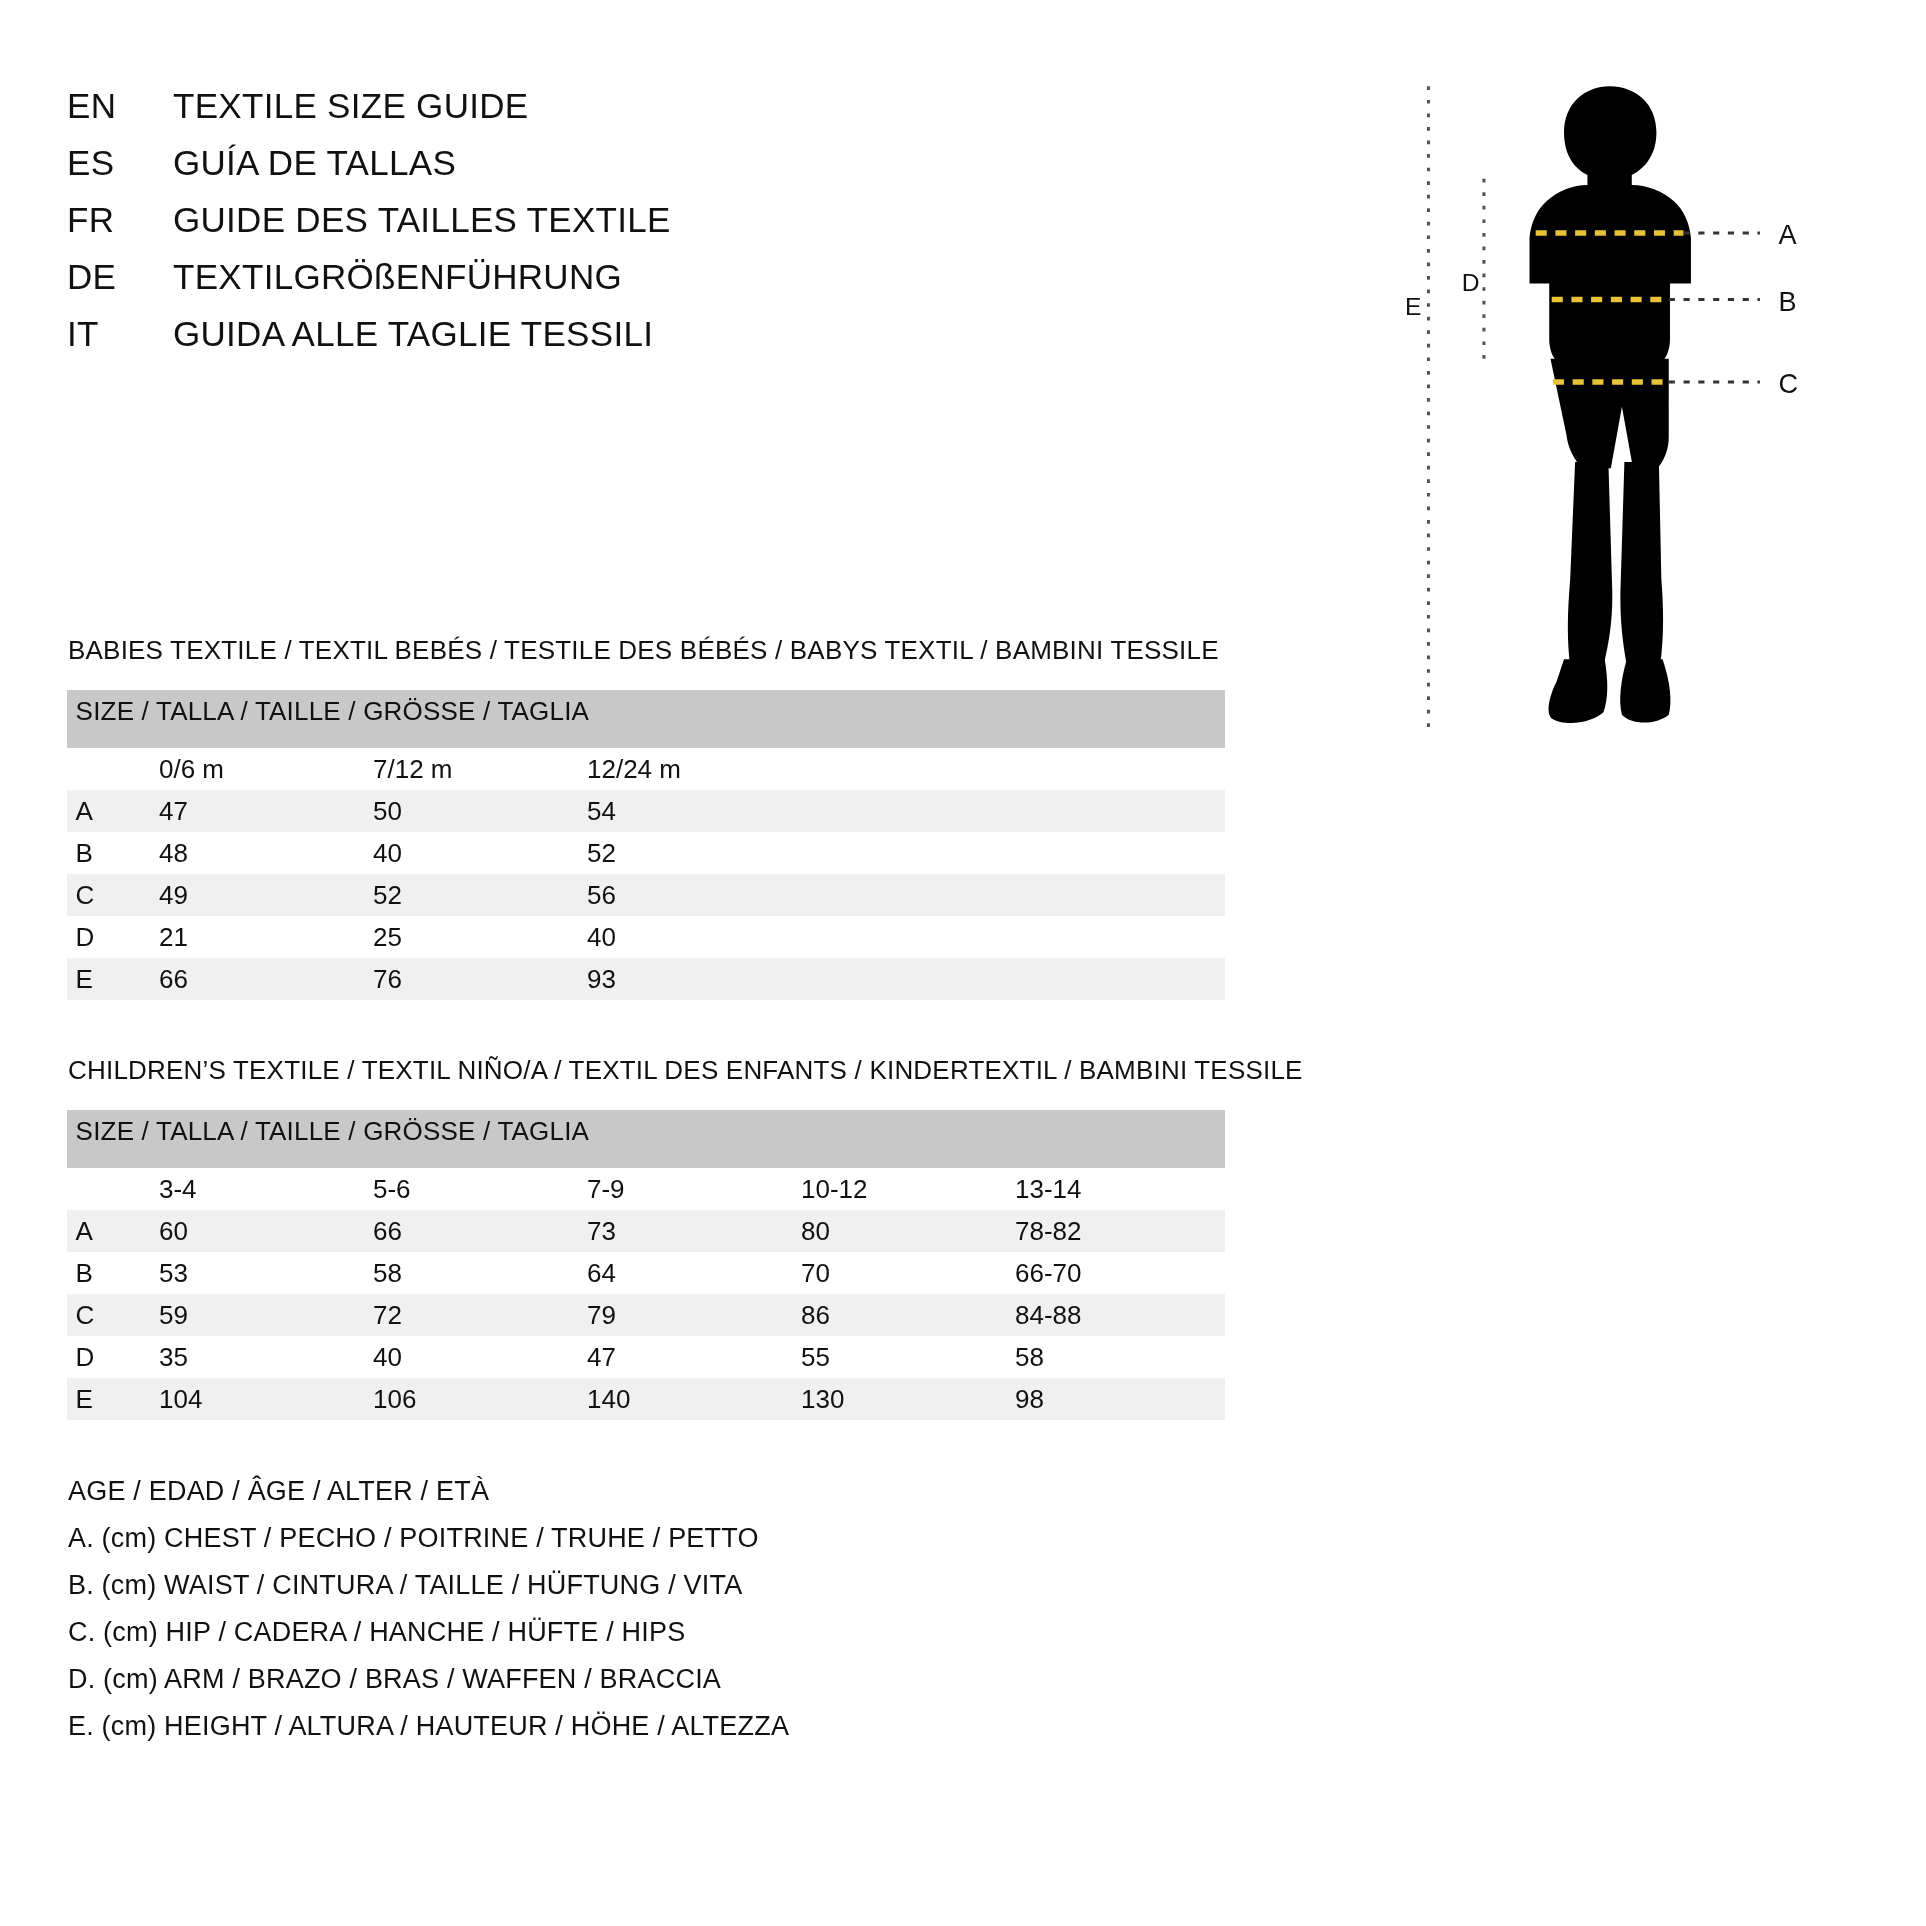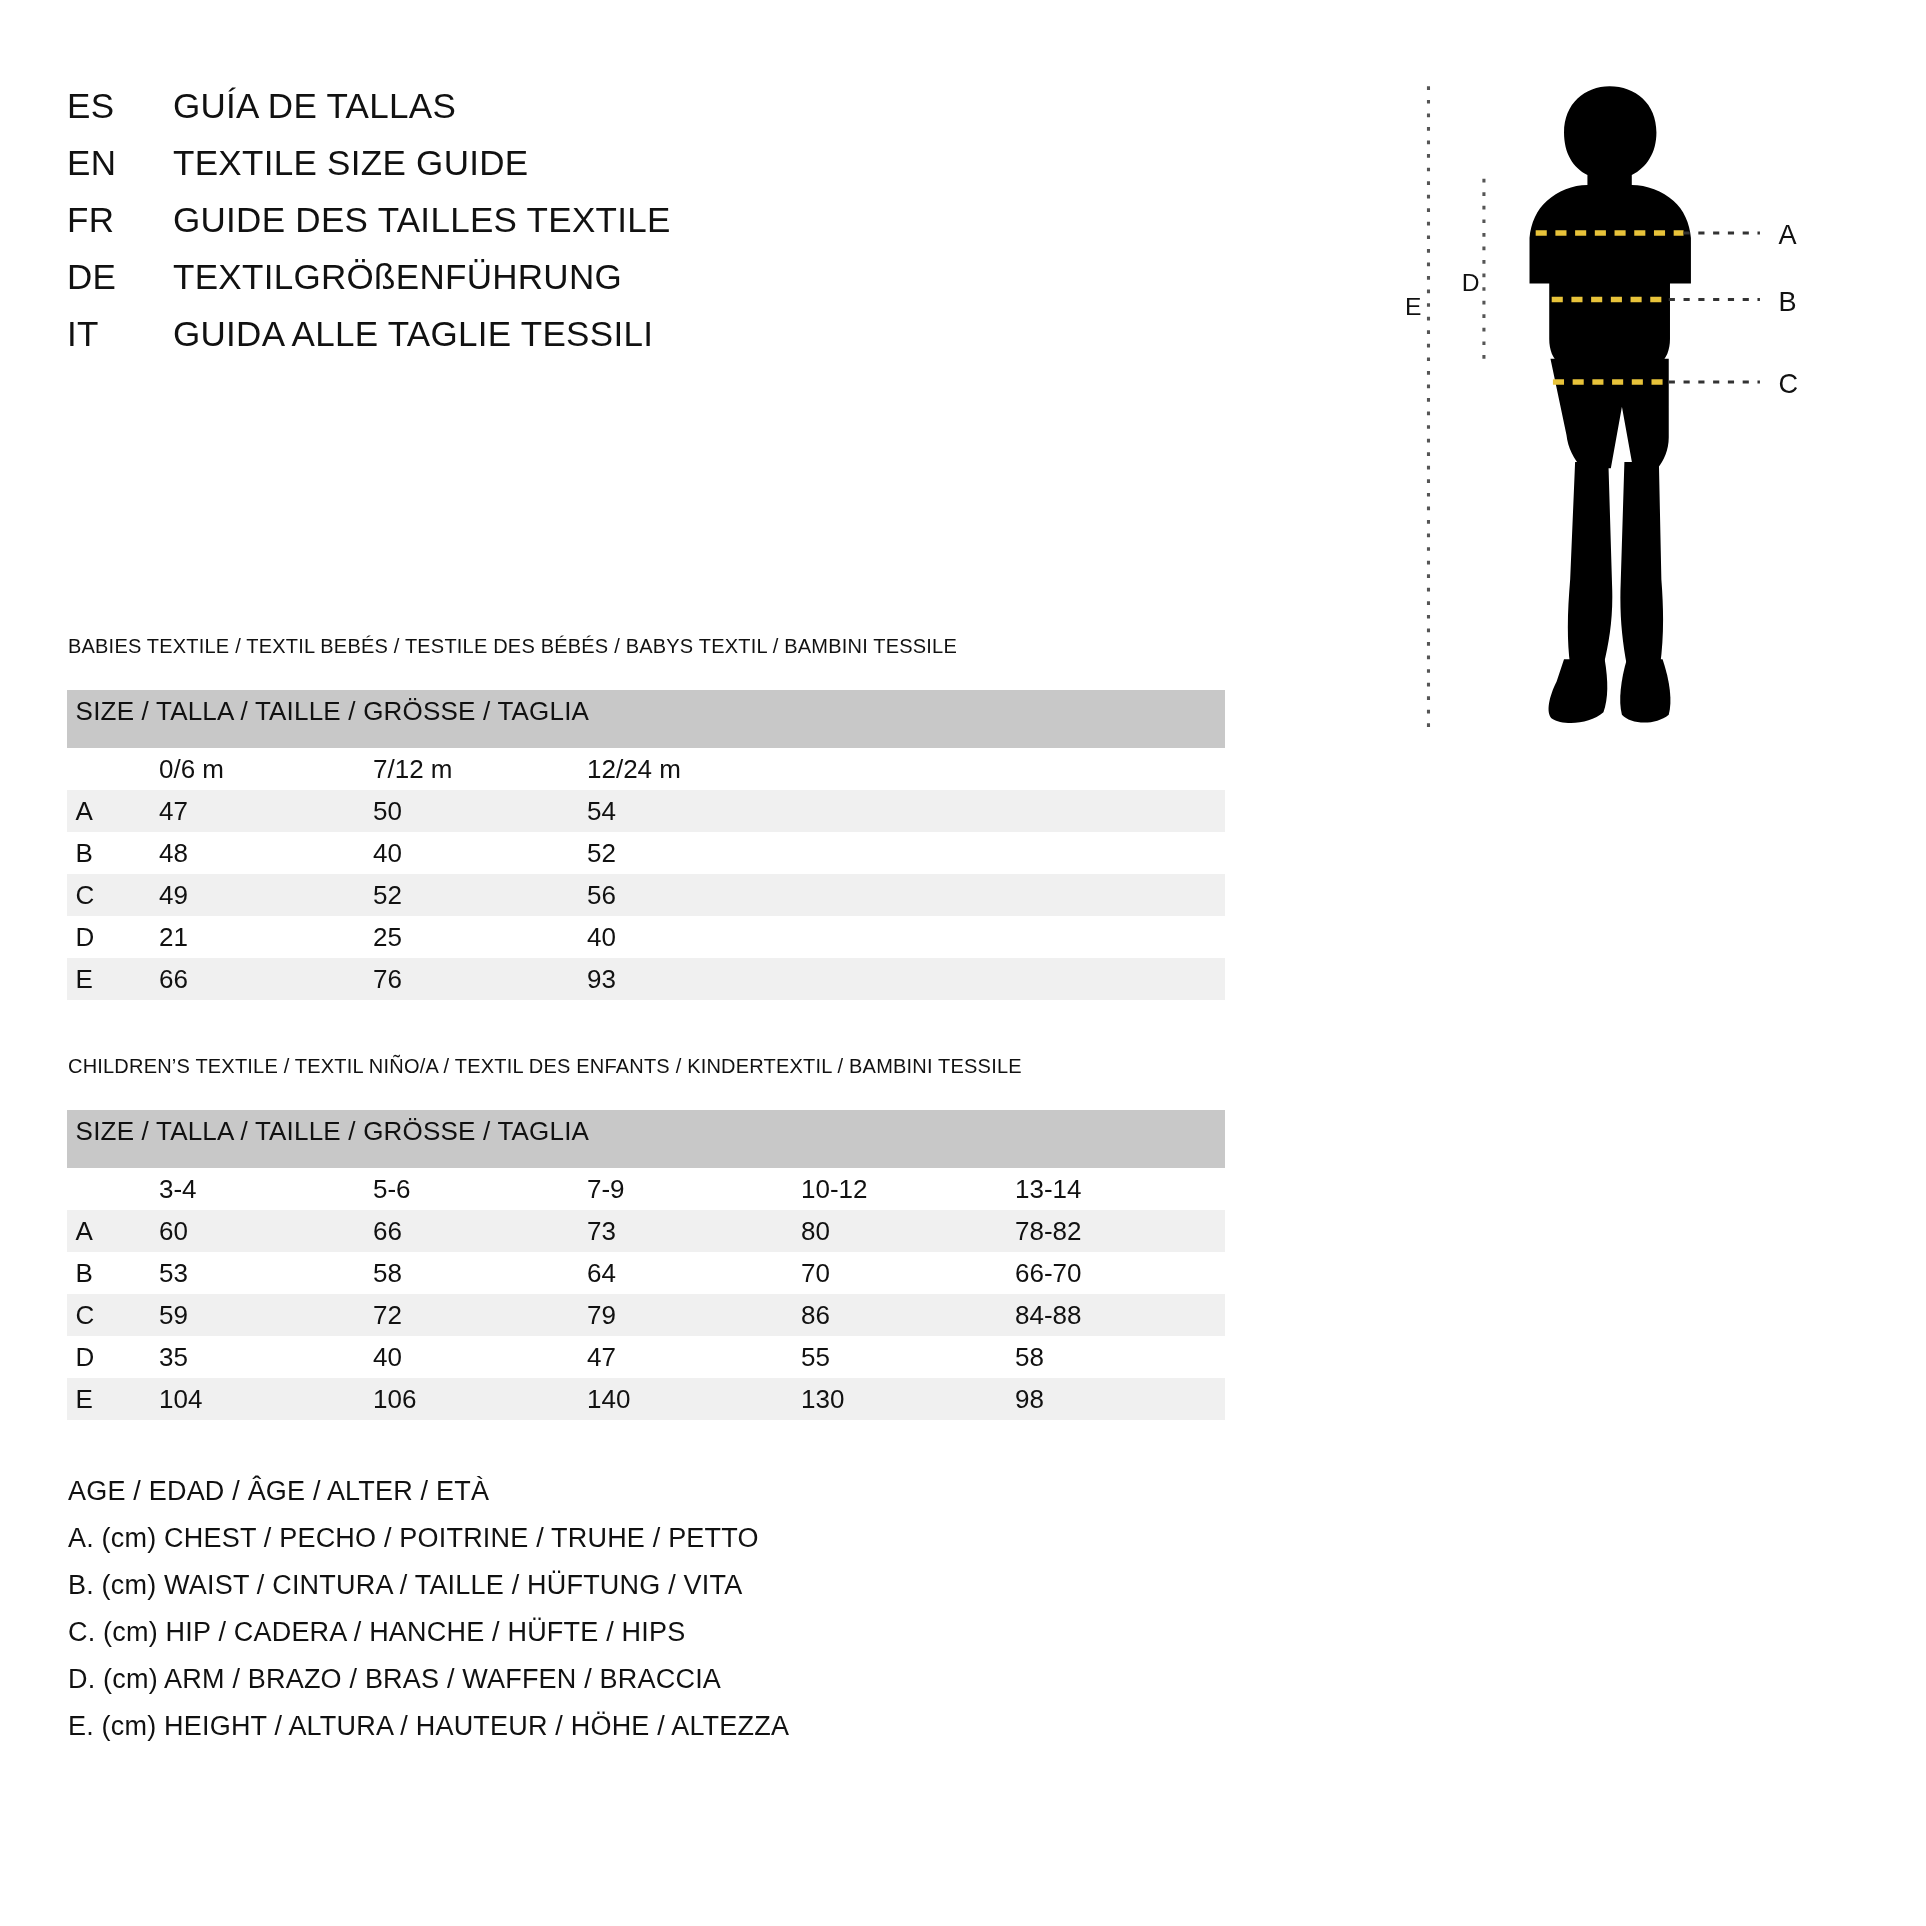--- a/index.html
+++ b/index.html
@@ -41,21 +41,21 @@
     width: 106px;
     flex: 0 0 106px;
   }
   .lang-label {
     white-space: nowrap;
   }
 
   
   .section-title {
     position: absolute;
-    font-size: 20px;
+    font-size: 26px;
     letter-spacing: 0.2px;
     white-space: nowrap;
   }
   #babies-title { left: 68px; top: 635px; }
   #children-title { left: 68px; top: 1055px; }
 
   
   .table {
     position: absolute;
     width: 1158px;
@@ -119,26 +119,26 @@
   }
   .fig-svg { display: block; }
 </style>
 </head>
 <body>
 
 <div class="page">
 
   <div class="lang-block">
     <div class="lang-row">
+      <span class="lang-code">EN</span>
+      <span class="lang-label">TEXTILE SIZE GUIDE</span>
+    </div>
+    <div class="lang-row">
       <span class="lang-code">ES</span>
       <span class="lang-label">GUÍA DE TALLAS</span>
-    </div>
-    <div class="lang-row">
-      <span class="lang-code">EN</span>
-      <span class="lang-label">TEXTILE SIZE GUIDE</span>
     </div>
     <div class="lang-row">
       <span class="lang-code">FR</span>
       <span class="lang-label">GUIDE DES TAILLES TEXTILE</span>
     </div>
     <div class="lang-row">
       <span class="lang-code">DE</span>
       <span class="lang-label">TEXTILGRÖßENFÜHRUNG</span>
     </div>
     <div class="lang-row">

